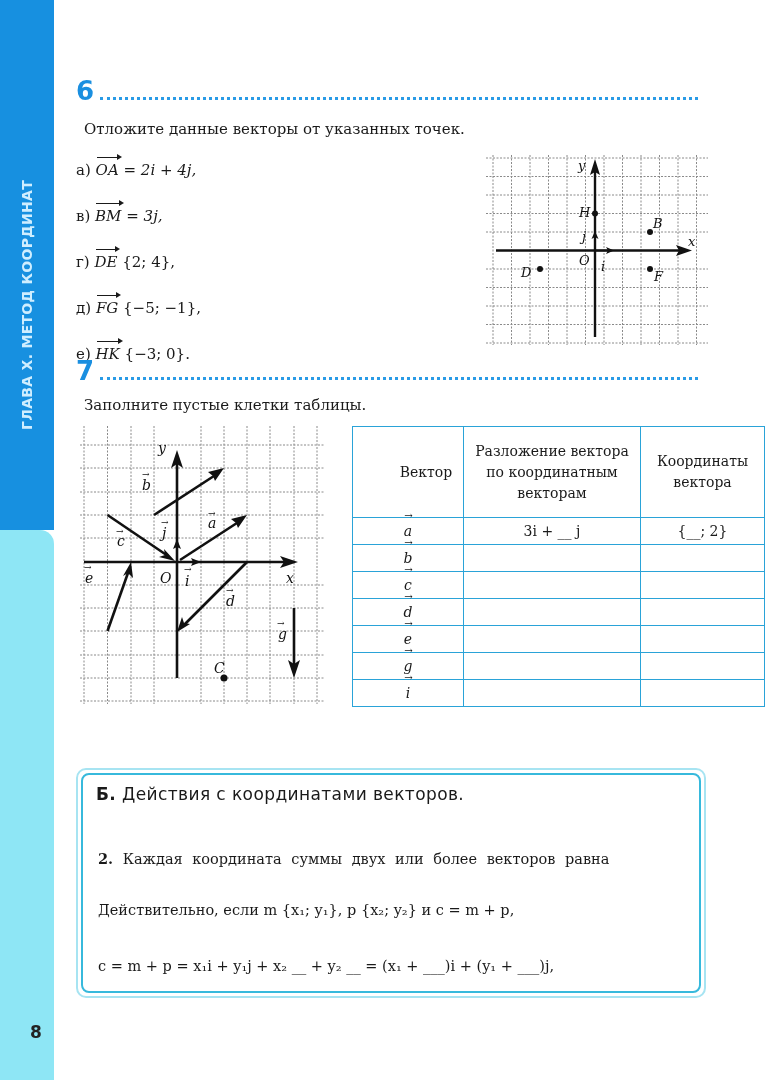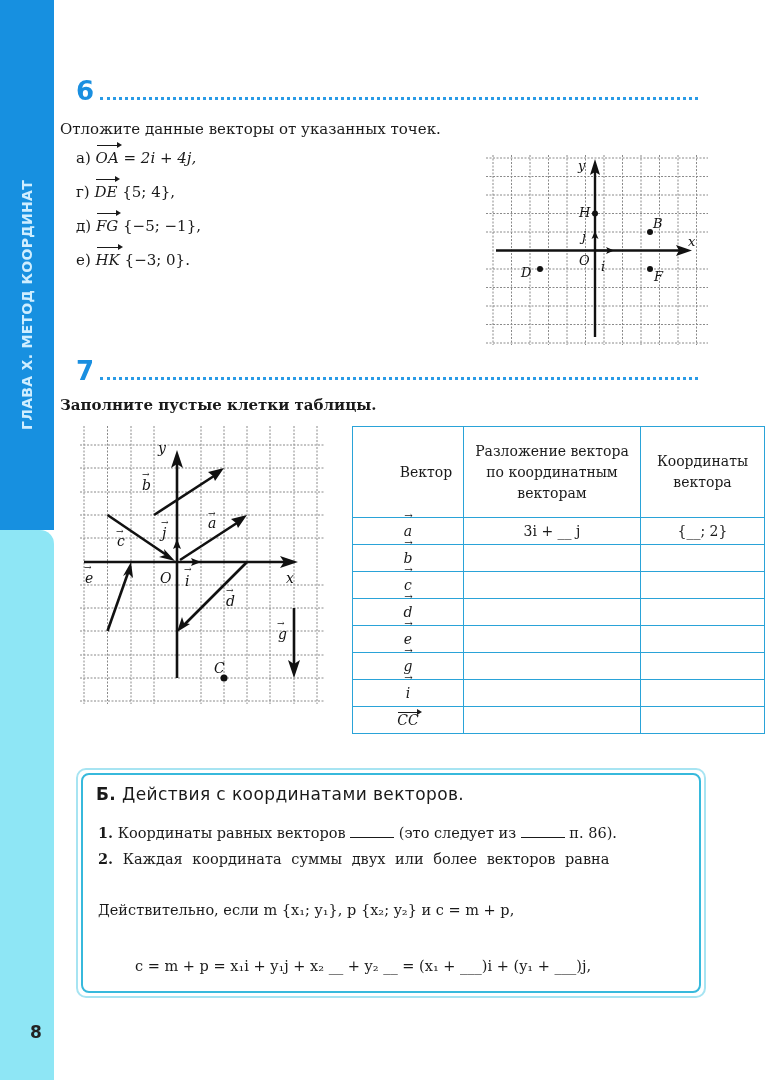--- a/index.html
+++ b/index.html
@@ -9,23 +9,23 @@
   .sidebar-bottom { position:absolute; left:0; top:530px; width:54px; height:550px; background:#8ee6f5;
          border-top-right-radius:14px; }
   .sidebar-label { position:absolute; left:27px; top:305px; transform:translate(-50%,-50%) rotate(-90deg);
          white-space:nowrap; color:#cfeeff; font-family:"DejaVu Sans", sans-serif; font-weight:bold;
          font-size:14px; letter-spacing:0.3px; }
   .page-num { position:absolute; left:30px; top:1022px; font-family:"DejaVu Sans", sans-serif;
          font-weight:bold; font-size:17px; color:#222; }
   .task-head { position:absolute; left:76px; display:flex; align-items:flex-end; }
   .task-num { font-family:"DejaVu Sans", sans-serif; font-weight:bold; font-size:26px; color:#1a8fe0; line-height:26px; }
   .task-dots { margin-left:6px; width:598px; height:0; border-bottom:3px dotted #2a9be6; margin-bottom:4px; }
-  .instr { position:absolute; left:60px; font-size:15px; }
+  .instr { position:absolute; left:84px; font-size:15px; }
   .items { position:absolute; left:76px; top:145px; font-size:15px; font-style:normal; }
-  .item { height:34px; line-height:26px; white-space:nowrap; }
+  .item { height:34px; line-height:26px; white-space:nowrap;margin-top:12px; }
   .item .m { font-style:italic; }
   .vec { position:relative; display:inline-block; font-style:italic; }
   .vec::before { content:""; position:absolute; left:1px; right:-1px; top:0px; border-top:1.4px solid #1a1a1a; }
   .vec::after { content:""; position:absolute; right:-3px; top:-3px; border-left:5px solid #1a1a1a;
          border-top:3px solid transparent; border-bottom:3px solid transparent; }
   .uvec { position:relative; display:inline-block; font-style:italic; }
   .uvec::before { content:"→"; position:absolute; left:50%; top:-13px; transform:translateX(-45%); font-size:10px; font-style:normal; }
   svg text { font-family:"DejaVu Serif", serif; font-style:italic; }
   .grid6 { position:absolute; left:486px; top:155px; }
   .grid7 { position:absolute; left:80px; top:426px; }
@@ -51,21 +51,22 @@
 <div class="page-num">8</div>
 
 <div class="task-head" style="top:78px;">
   <span class="task-num">6</span>
   <span class="task-dots"></span>
 </div>
 <div class="instr" style="top:120px;">Отложите данные векторы от указанных точек.</div>
 
 <div class="items">
   <div class="item"><span>а)</span> <span class="vec">OA</span> <span class="m">= 2i + 4j,</span></div>
-  <div class="item"><span>г)</span> <span class="vec">DE</span> <span>{5; 4},</span></div>
+  <div class="item"><span>в)</span> <span class="vec">BM</span> <span class="m">= 3j,</span></div>
+  <div class="item"><span>г)</span> <span class="vec">DE</span> <span>{2; 4},</span></div>
   <div class="item"><span>д)</span> <span class="vec">FG</span> <span>{−5; −1},</span></div>
   <div class="item"><span>е)</span> <span class="vec">HK</span> <span>{−3; 0}.</span></div>
 </div>
 
 <svg class="grid6" width="222" height="192" viewBox="0 0 222 192">
   <g stroke="#8a8a8a" stroke-width="1" stroke-dasharray="2,1.5">
     <line x1="7" y1="0" x2="7" y2="190"></line>
       <line x1="25.5" y1="0" x2="25.5" y2="190"></line>
       <line x1="44" y1="0" x2="44" y2="190"></line>
     <line x1="62.5" y1="0" x2="62.5" y2="190"></line>
@@ -114,21 +115,21 @@
     <text x="168" y="126">F</text>
     <text x="115" y="116">i</text>
     <text x="96" y="86">j</text>
   </g>
 </svg>
 
 <div class="task-head" style="top:358px;">
   <span class="task-num">7</span>
   <span class="task-dots"></span>
 </div>
-<div class="instr" style="top:396px;font-weight:bold;">Заполните пустые клетки таблицы.</div>
+<div class="instr" style="top:396px;">Заполните пустые клетки таблицы.</div>
 
 <svg class="grid7" width="245" height="280" viewBox="0 0 245 280">
   <g stroke="#8a8a8a" stroke-width="1" stroke-dasharray="2,1.5">
     <line x1="4" y1="0" x2="4" y2="278"></line>
       <line x1="27.5" y1="0" x2="27.5" y2="278"></line>
       <line x1="51" y1="0" x2="51" y2="278"></line>
     <line x1="74" y1="0" x2="74" y2="278"></line>
       <line x1="121" y1="0" x2="121" y2="278"></line>
       <line x1="144" y1="0" x2="144" y2="278"></line>
     <line x1="167" y1="0" x2="167" y2="278"></line>
@@ -241,41 +242,28 @@
   <tr>
     <td><span class="uvec">g</span></td>
     <td></td>
     <td></td>
   </tr>
   <tr>
     <td><span class="uvec">i</span></td>
     <td></td>
     <td></td>
   </tr>
-  <tr>
-    <td><span class="vec">CC</span></td>
-    <td></td>
-    <td></td>
-  </tr>
 </tbody>
   </table>
 
 <div class="bbox">
   <div class="bbox-inner"></div>
   <div class="b-title">
     <b>Б.</b>
     <span>Действия с координатами векторов.</span>
   </div>
-  <div class="b-line" style="top:54px;">
-    <span class="bold">1.</span>
-    <span>Координаты равных векторов</span>
-    <span class="blank" style="width:44px;"></span>
-    <span>(это следует из</span>
-    <span class="blank" style="width:44px;"></span>
-    <span>п. 86).</span>
-  </div>
   <div class="b-line" style="top:80px; word-spacing:5px;">
     <span class="bold">2.</span>
     <span>Каждая координата суммы двух или более векторов равна</span>
   </div>
   <div class="b-line" style="top:132px;">Действительно, если m {x₁; y₁}, p {x₂; y₂} и c = m + p,</div>
-  <div class="b-line" style="top:188px;margin-left:37px;">c = m + p = x₁i + y₁j + x₂ __ + y₂ __ = (x₁ + ___)i + (y₁ + ___)j,</div>
+  <div class="b-line" style="top:188px;">c = m + p = x₁i + y₁j + x₂ __ + y₂ __ = (x₁ + ___)i + (y₁ + ___)j,</div>
 </div>
 
 </body></html>

